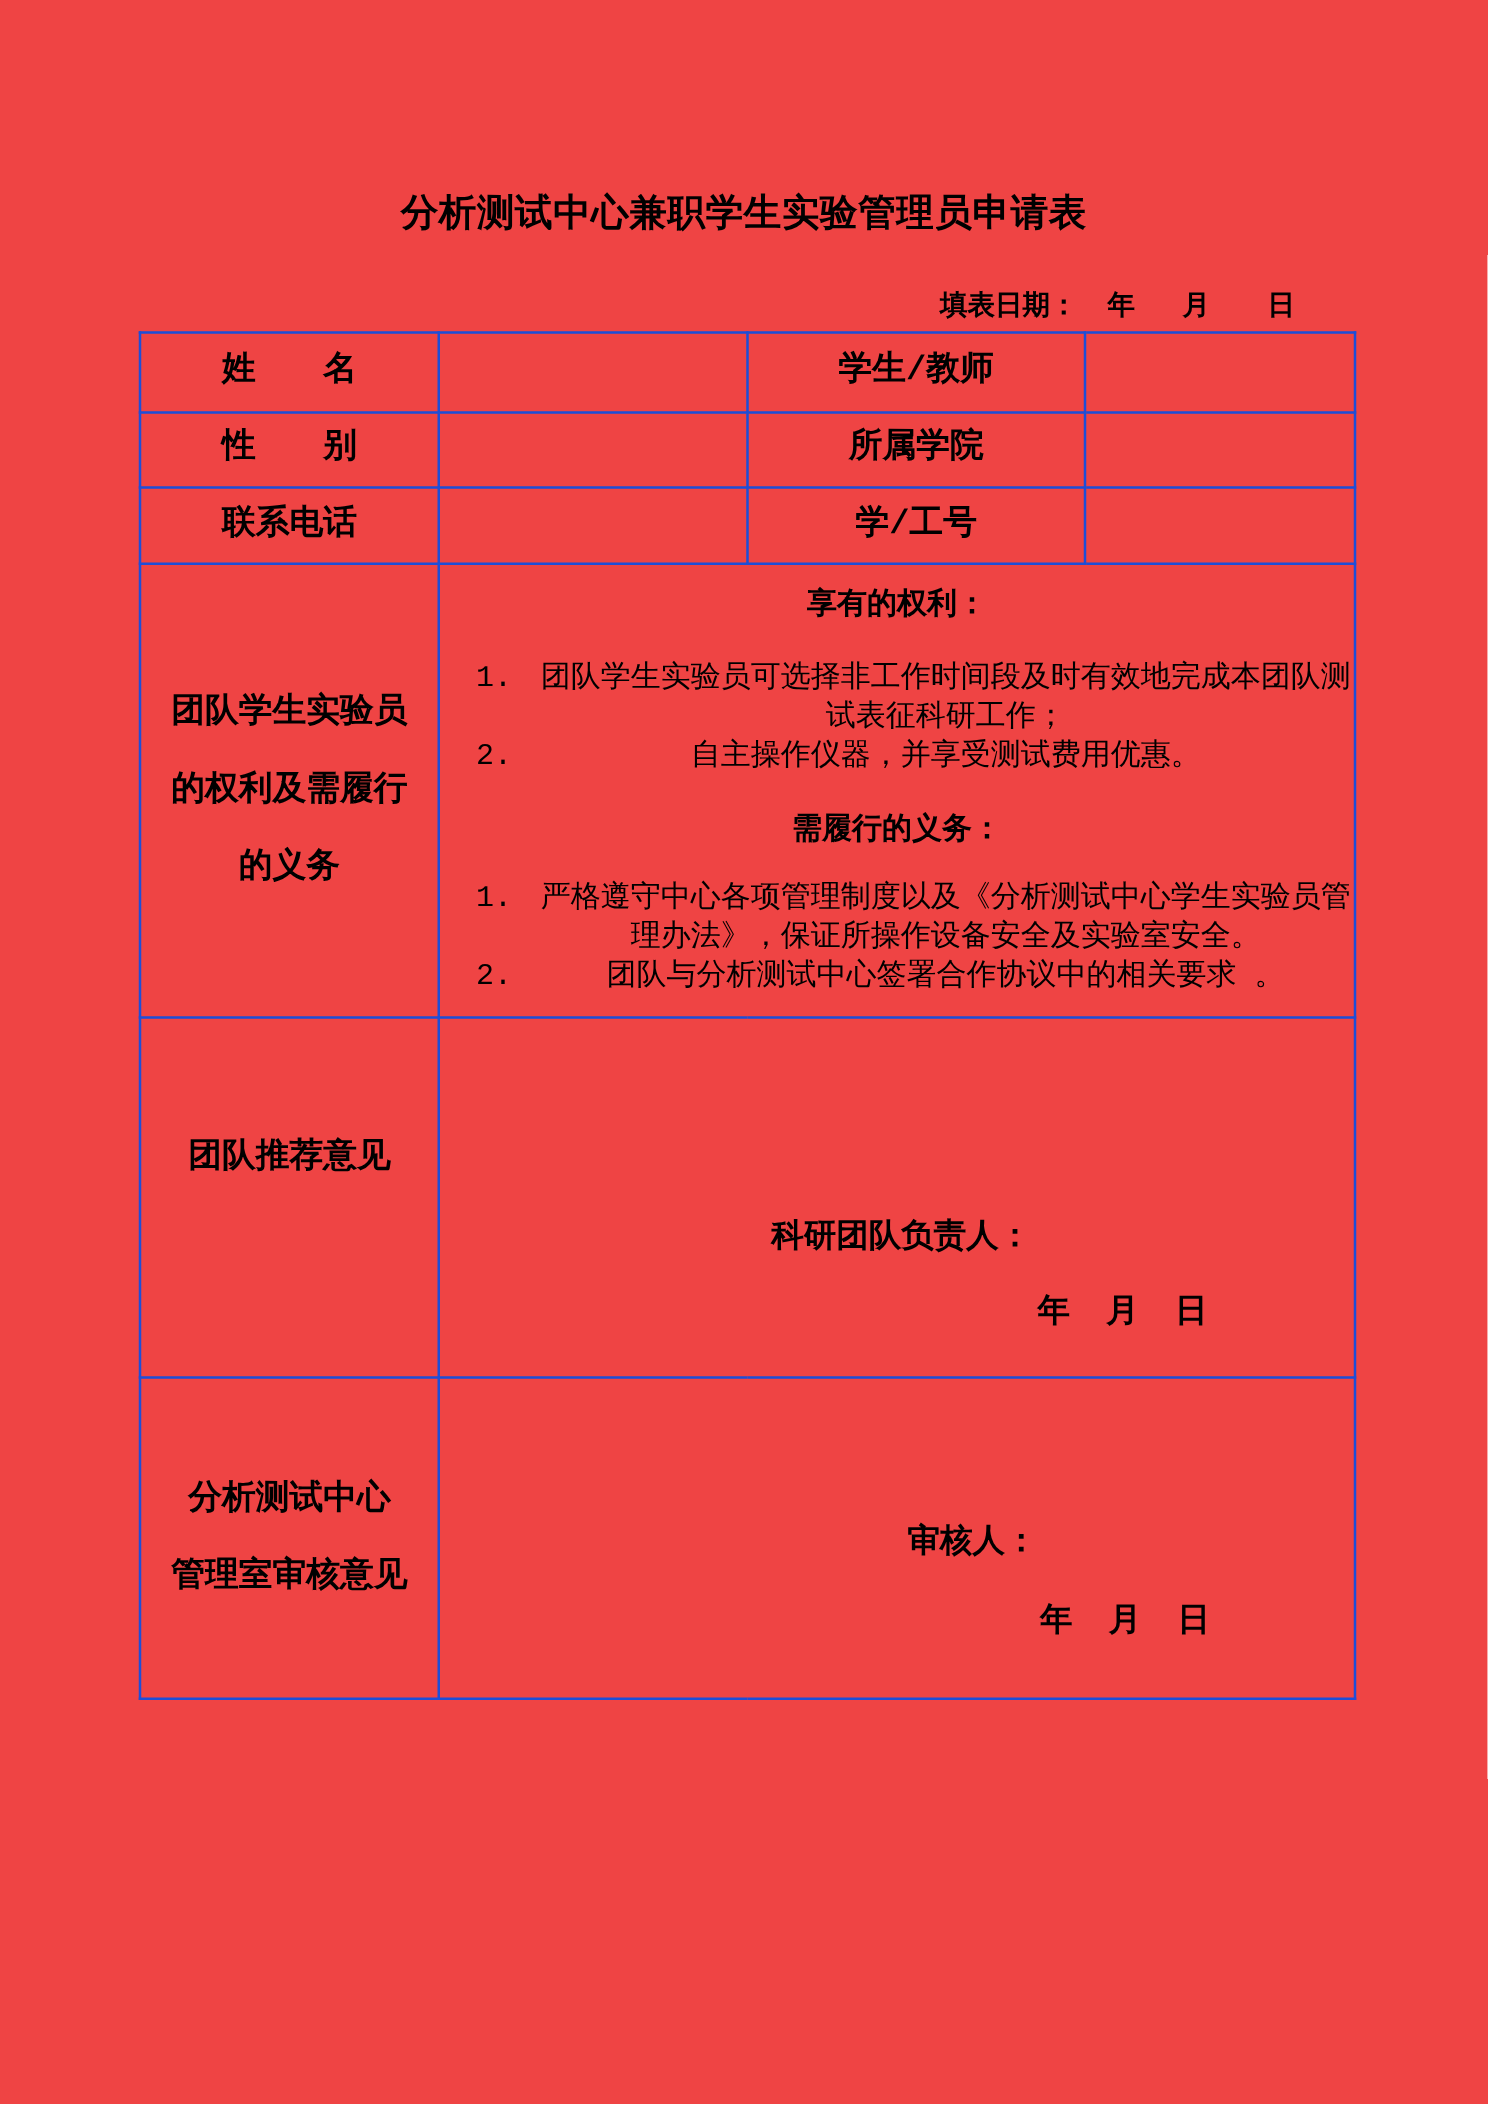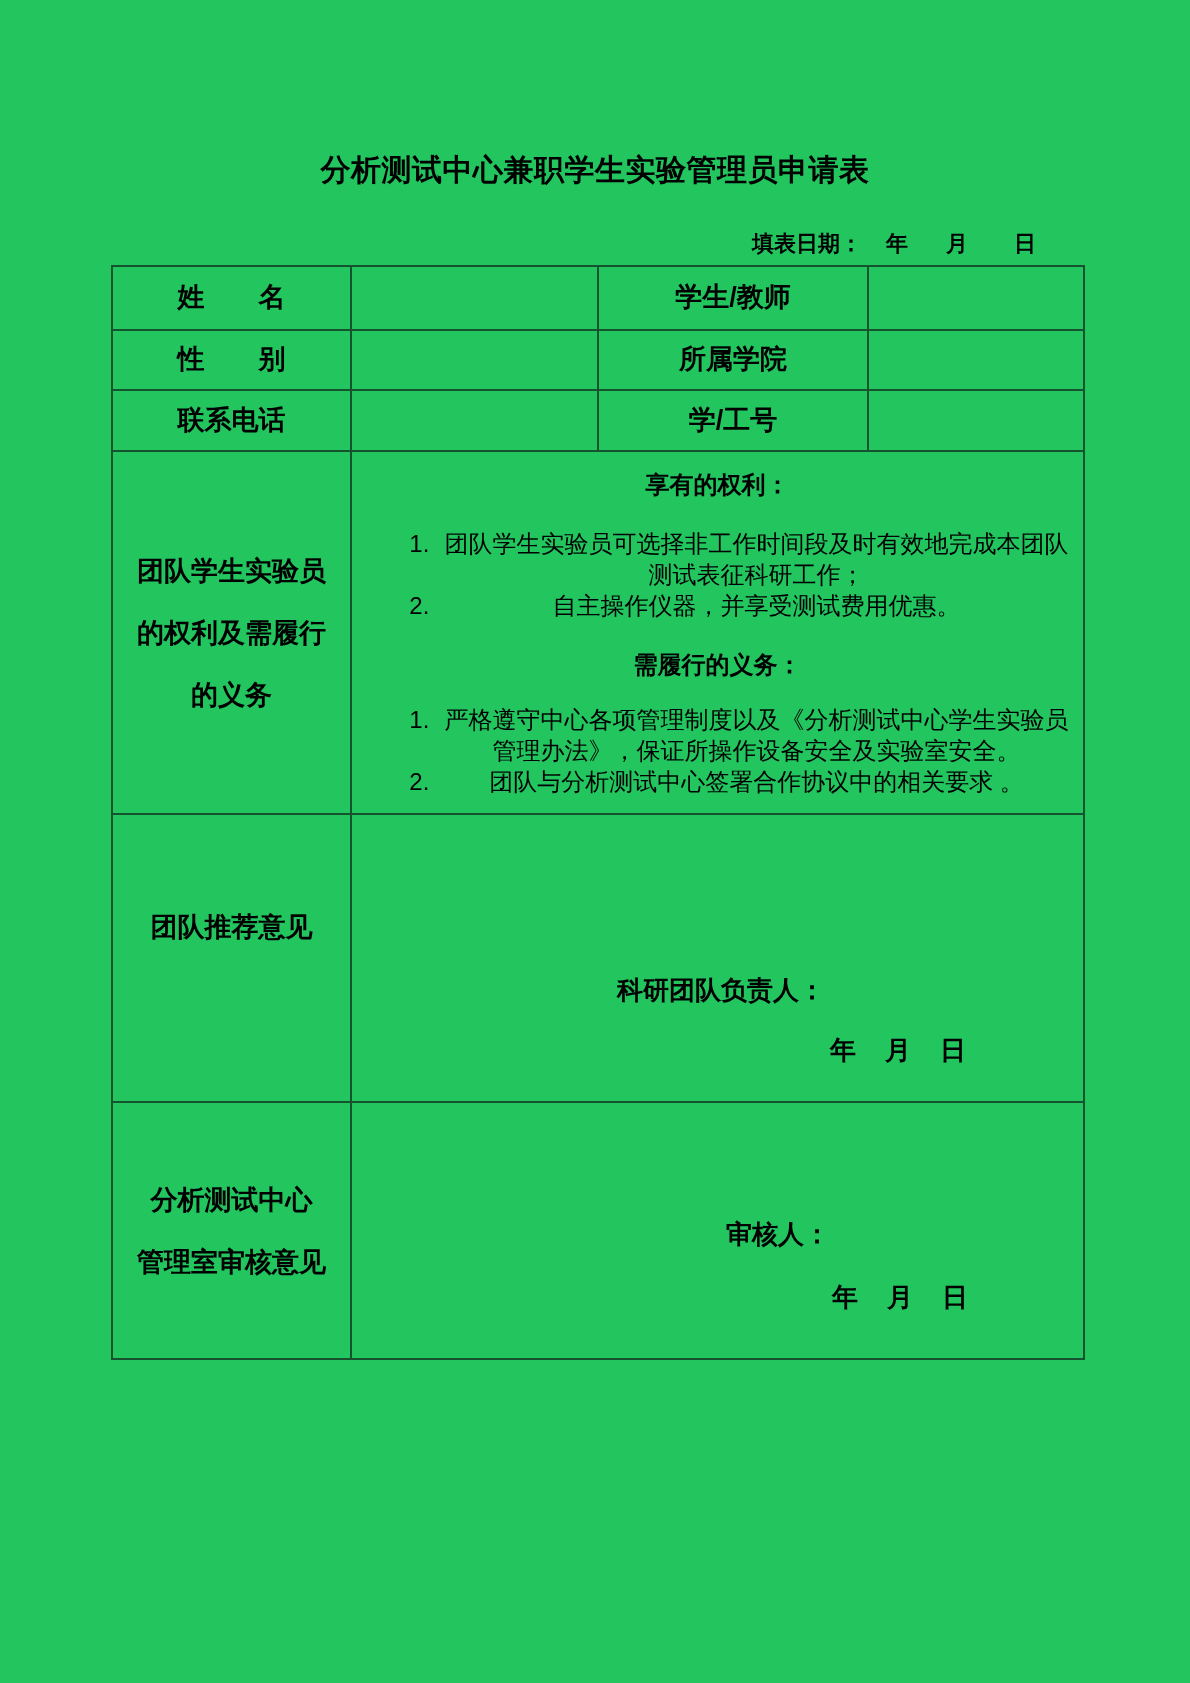--- a/index.html
+++ b/index.html
@@ -1,22 +1,22 @@
 <!DOCTYPE html>
 <html><head>
 <meta charset="utf-8">
 <style>
   html, body { margin: 0; padding: 0; background: #ffffff; }
   .page {
     position: relative;
     width: 1190px;
     height: 1683px;
-    background: #22c55e;
+    background: #ef4444;
     color: #000000;
-    font-family: Liberation Sans, sans-serif;
+    font-family: Liberation Mono, monospace;
     overflow: hidden;
   }
   .doc-title {
     position: absolute;
     top: 150px;
     left: 0;
     width: 100%;
     text-align: center;
     font-size: 30px;
     font-weight: bold;
@@ -37,22 +37,22 @@
 
   table.app-table {
     position: absolute;
     left: 111px;
     top: 265px;
     width: 972px;
     border-collapse: collapse;
     table-layout: fixed;
   }
   .app-table td {
-    border: 2px solid #14532d;
-    padding: 12px;
+    border: 2px solid #1d4ed8;
+    padding: 0;
     vertical-align: middle;
     text-align: center;
   }
   .cell-label {
     text-align: center;
     font-size: 27px;
     font-weight: bold;
     line-height: 1.25;
   }
   .label-multiline div { line-height: 62px; }

